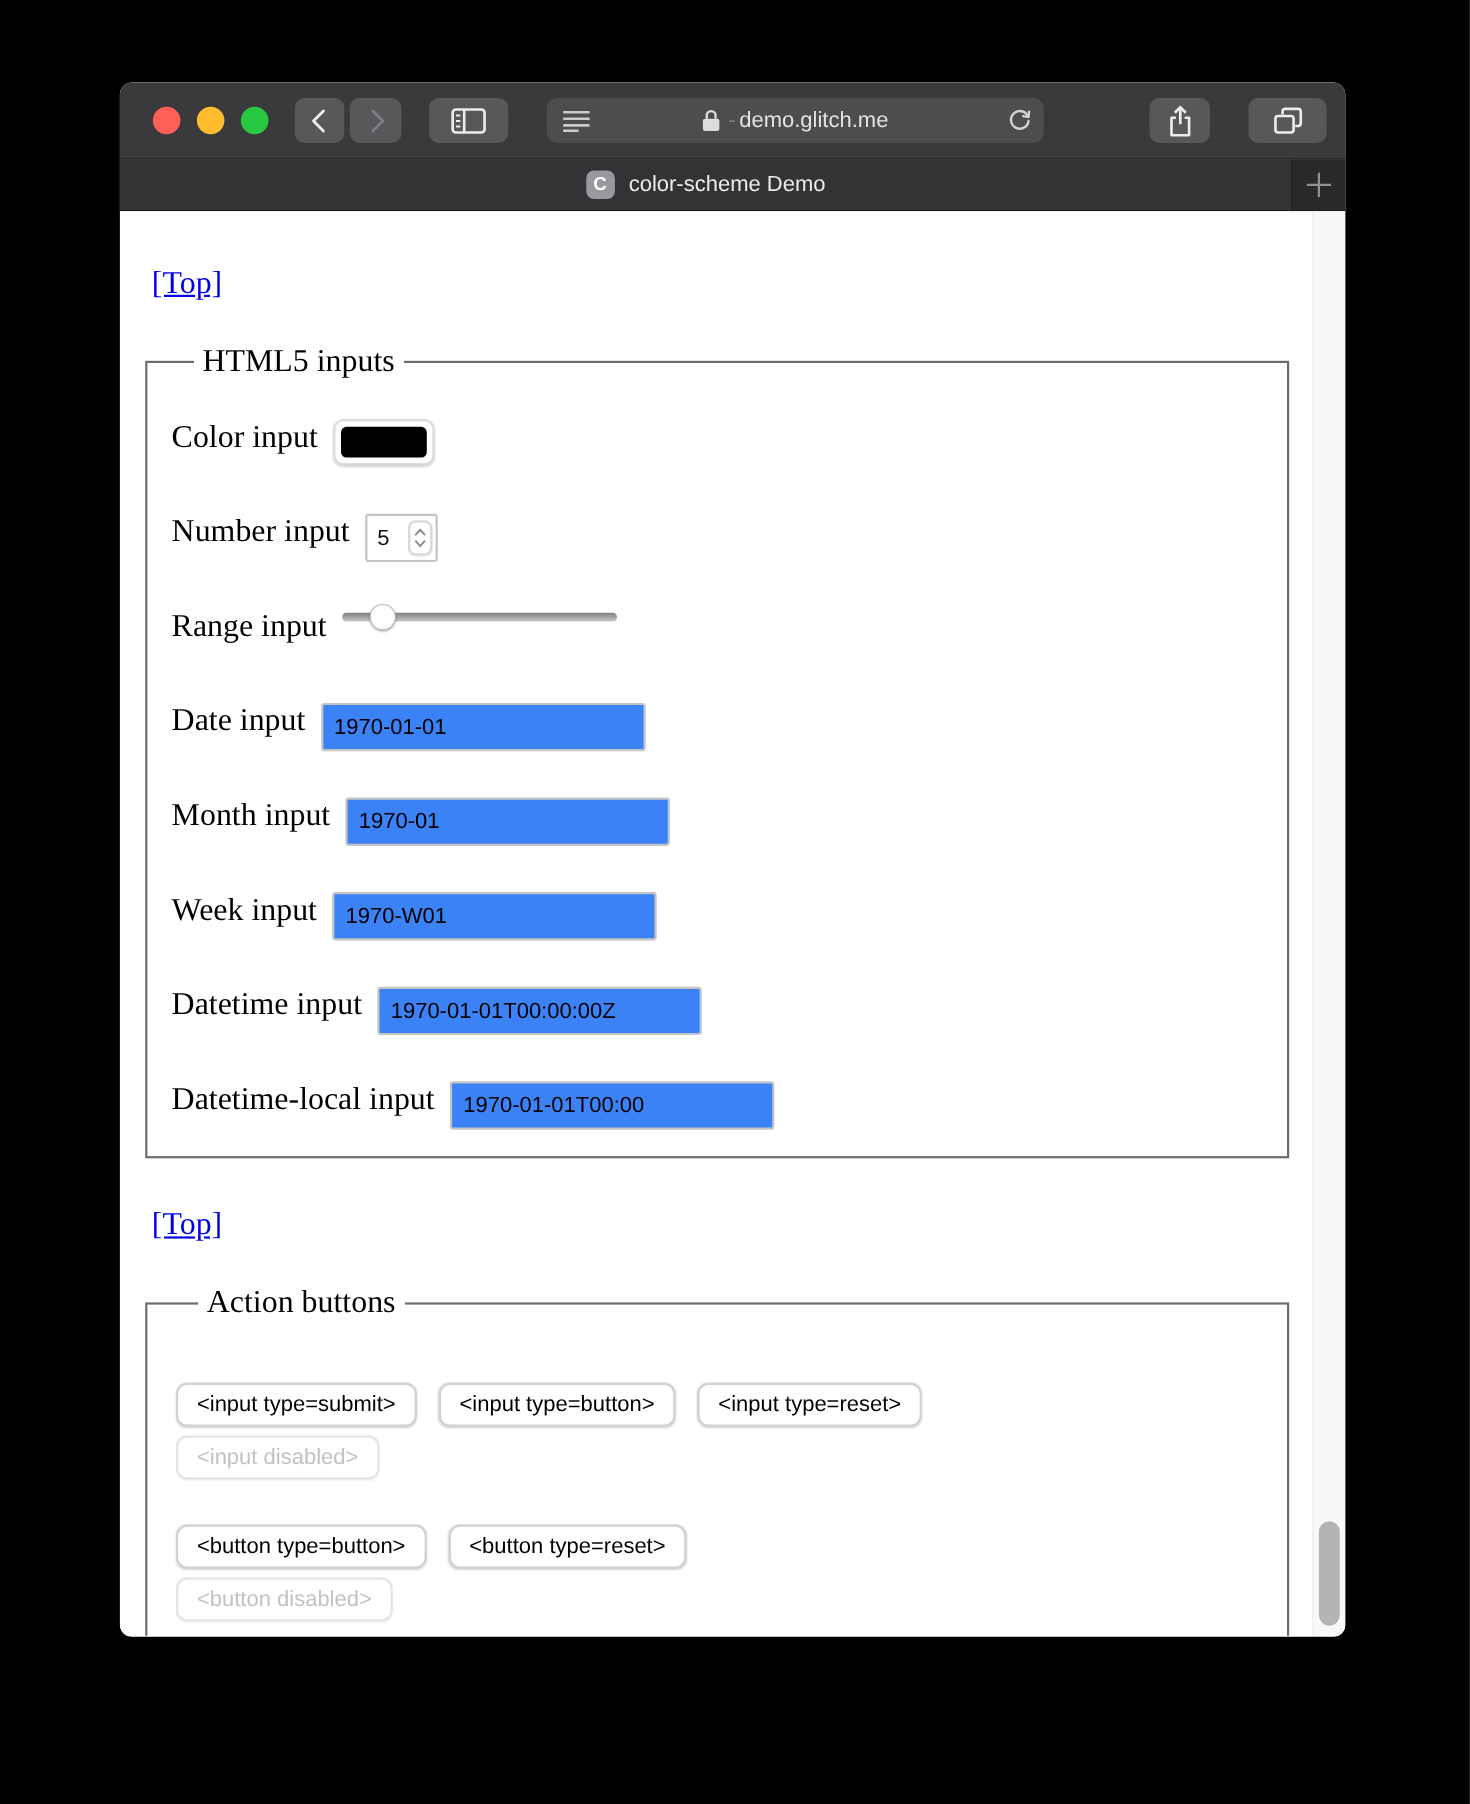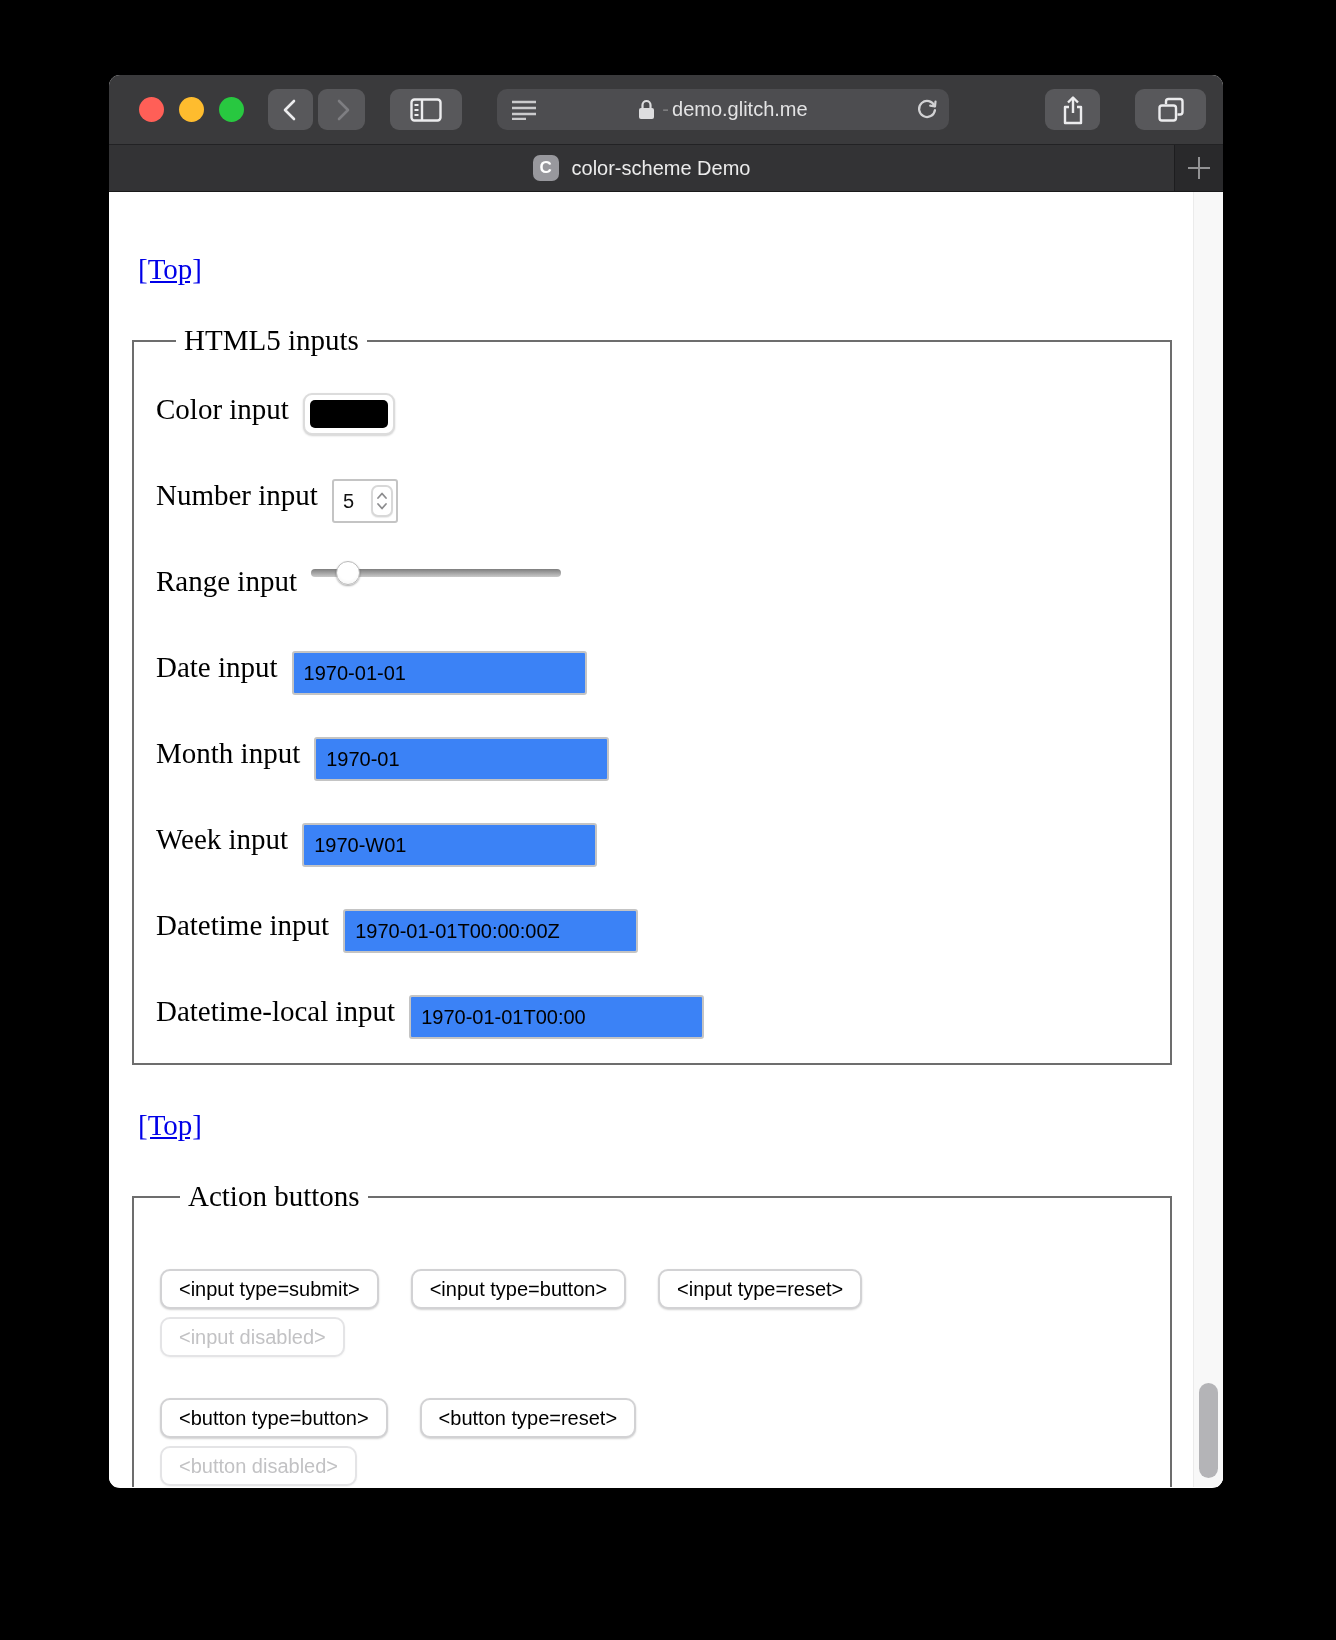--- a/index.html
+++ b/index.html
@@ -37,21 +37,21 @@
     border-right:1px solid #1d1d1f;
   }
   .favicon {
     width:26px; height:26px; border-radius:7px; background:#98989d; color:#fff;
     font-size:17px; font-weight:bold; display:flex; align-items:center; justify-content:center;
   }
   .tabtitle { color:#ececec; font-size:20px; }
   .newtab { width:48px; background:#29292b; display:flex; align-items:center; justify-content:center; }
   
   .content { position:relative; height:1295px; background:#fff; overflow:hidden; }
-  .pagebody { position:absolute; left:0; top:16px; right:30px; padding:12px 0 0 23px; font-family:"Liberation Serif", serif; color:#000; }
+  .pagebody { position:absolute; left:0; top:4px; right:30px; padding:12px 0 0 23px; font-family:"Liberation Serif", serif; color:#000; }
   a.toplink { font-size:29px; text-decoration:underline; display:inline-block; margin-left:6px; }
   .toplink1 { margin-top:33px; }
   .toplink2 { margin-top:44px; }
   fieldset { border:2px solid #6d6d6d; width:1040px; margin-top:38px; }
   legend { font-size:29px; padding:0 8px; margin-left:20px; }
   .fs-html5 { padding:36px 20px 24px 22px; }
   .row { display:flex; align-items:flex-start; min-height:44px; margin-bottom:42px; }
   .row:last-child { margin-bottom:0; }
   .rowlabel { font-size:29px; margin-right:14px; }
   
@@ -69,21 +69,21 @@
   .rangetrack { position:relative; width:250px; height:8px; border-radius:4px;
                 background:linear-gradient(180deg,#7e7e7e,#c9c9c9); margin-top:4px; }
   .rangethumb { position:absolute; top:-8px; width:24px; height:24px; border-radius:50%;
                 background:radial-gradient(circle at 50% 35%, #ffffff 55%, #eeeeee);
                 border:1px solid #b9b9b9; box-shadow:0 1px 2px rgba(0,0,0,.35); }
   
   .txt { width:295px; height:44px; border:2px solid #c4c4c4; border-radius:3px; background:#3b82f6;
          font-family:"Liberation Sans",sans-serif; font-size:20px; color:#000; padding:0 10px; outline:none; }
   
   .fs-actions { padding:56px 22px 48px 26px; }
-  .btnrow { display:flex; gap:32px; margin-bottom:8px; }
+  .btnrow { display:flex; gap:20px; margin-bottom:8px; }
   .btnrow.gap-after { margin-bottom:41px; }
   .abtn { height:40px; padding:0 17px; border:2px solid #d2d2d4; border-radius:10px; background:#fff;
           font-family:"Liberation Sans",sans-serif; font-size:20px; color:#000;
           box-shadow:0 1px 2px rgba(0,0,0,.18); display:inline-flex; align-items:center; }
   .abtn.disabled { color:#c2c2c4; border-color:#e4e4e6; box-shadow:0 1px 2px rgba(0,0,0,.05); }
   
   .scrollbar { position:absolute; right:0; top:0; bottom:0; width:30px; background:#f8f8f8;
                border-left:1px solid #ebebeb; }
   .thumb { position:absolute; left:5px; width:19px; top:1191px; height:95px; border-radius:10px; background:#b4b4b7; }
   svg { display:block; }

